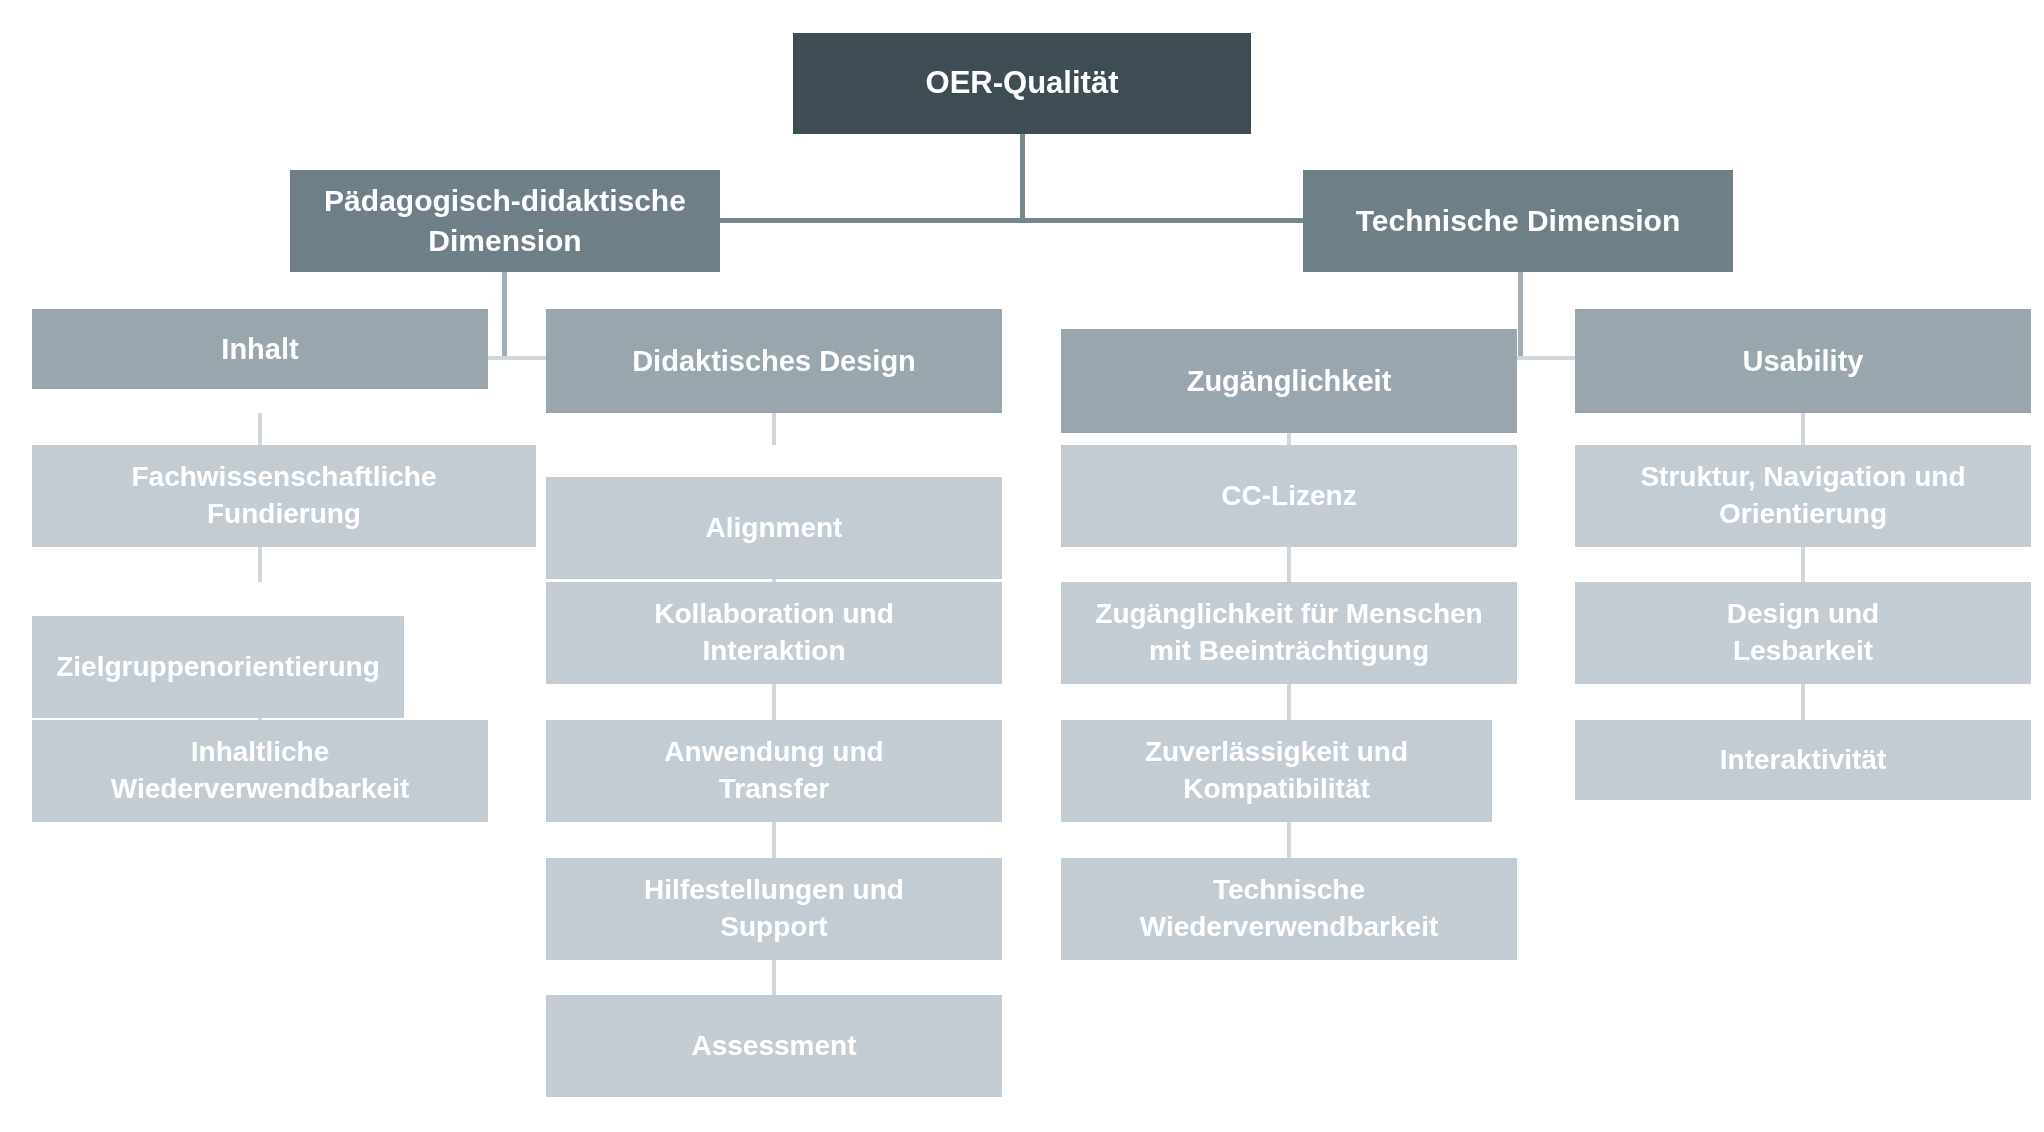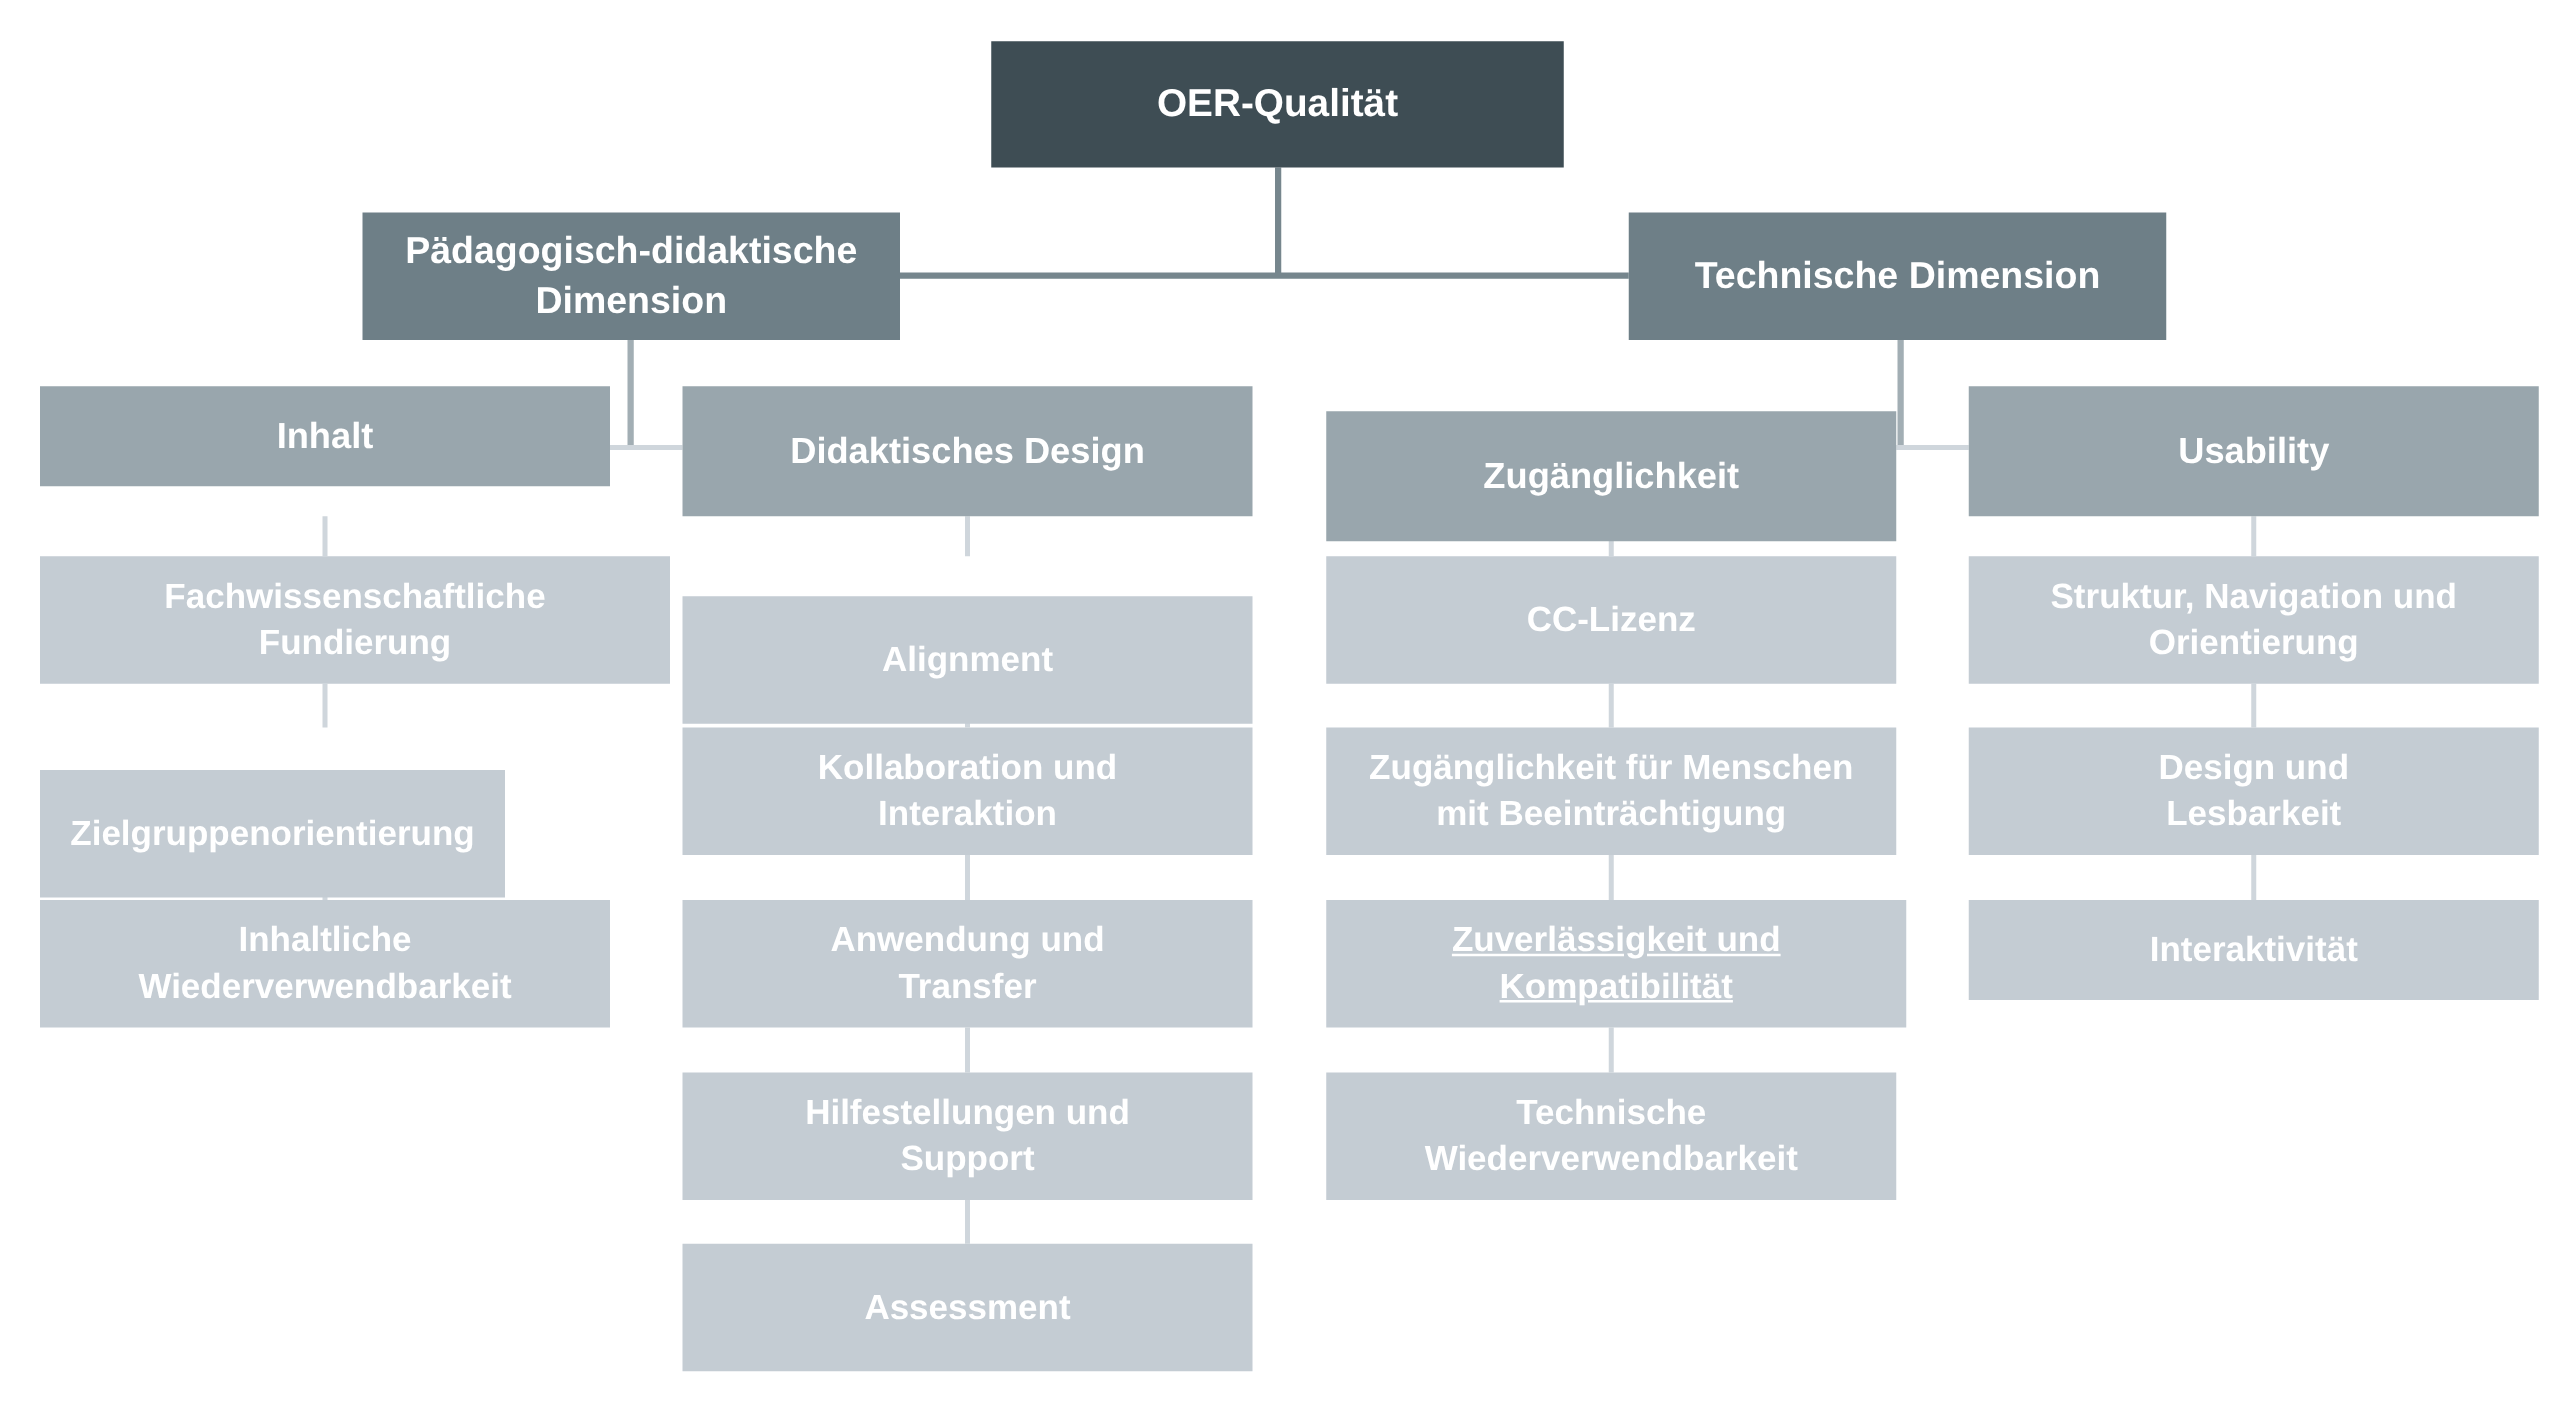--- a/index.html
+++ b/index.html
@@ -89,21 +89,21 @@
 Interaktion</div>
   <div class="box lvl4" style="left:546px;top:720px;width:456px;height:102px;">Anwendung und
 Transfer</div>
   <div class="box lvl4" style="left:546px;top:858px;width:456px;height:102px;">Hilfestellungen und
 Support</div>
   <div class="box lvl4" style="left:546px;top:995px;width:456px;height:102px;">Assessment</div>
 
   <div class="box lvl4" style="left:1061px;top:445px;width:456px;height:102px;">CC-Lizenz</div>
   <div class="box lvl4" style="left:1061px;top:582px;width:456px;height:102px;">Zugänglichkeit für Menschen
 mit Beeinträchtigung</div>
-  <div class="box lvl4" style="left:1061px;top:720px;width:464px;height:102px;text-decoration:underline;">Zuverlässigkeit und
+  <div class="box lvl4" style="left:1061px;top:720px;width:431px;height:102px;">Zuverlässigkeit und
 Kompatibilität</div>
   <div class="box lvl4" style="left:1061px;top:858px;width:456px;height:102px;">Technische
 Wiederverwendbarkeit</div>
 
   <div class="box lvl4" style="left:1575px;top:445px;width:456px;height:102px;">Struktur, Navigation und
 Orientierung</div>
   <div class="box lvl4" style="left:1575px;top:582px;width:456px;height:102px;">Design und
 Lesbarkeit</div>
   <div class="box lvl4" style="left:1575px;top:720px;width:456px;height:80px;">Interaktivität</div>
 

